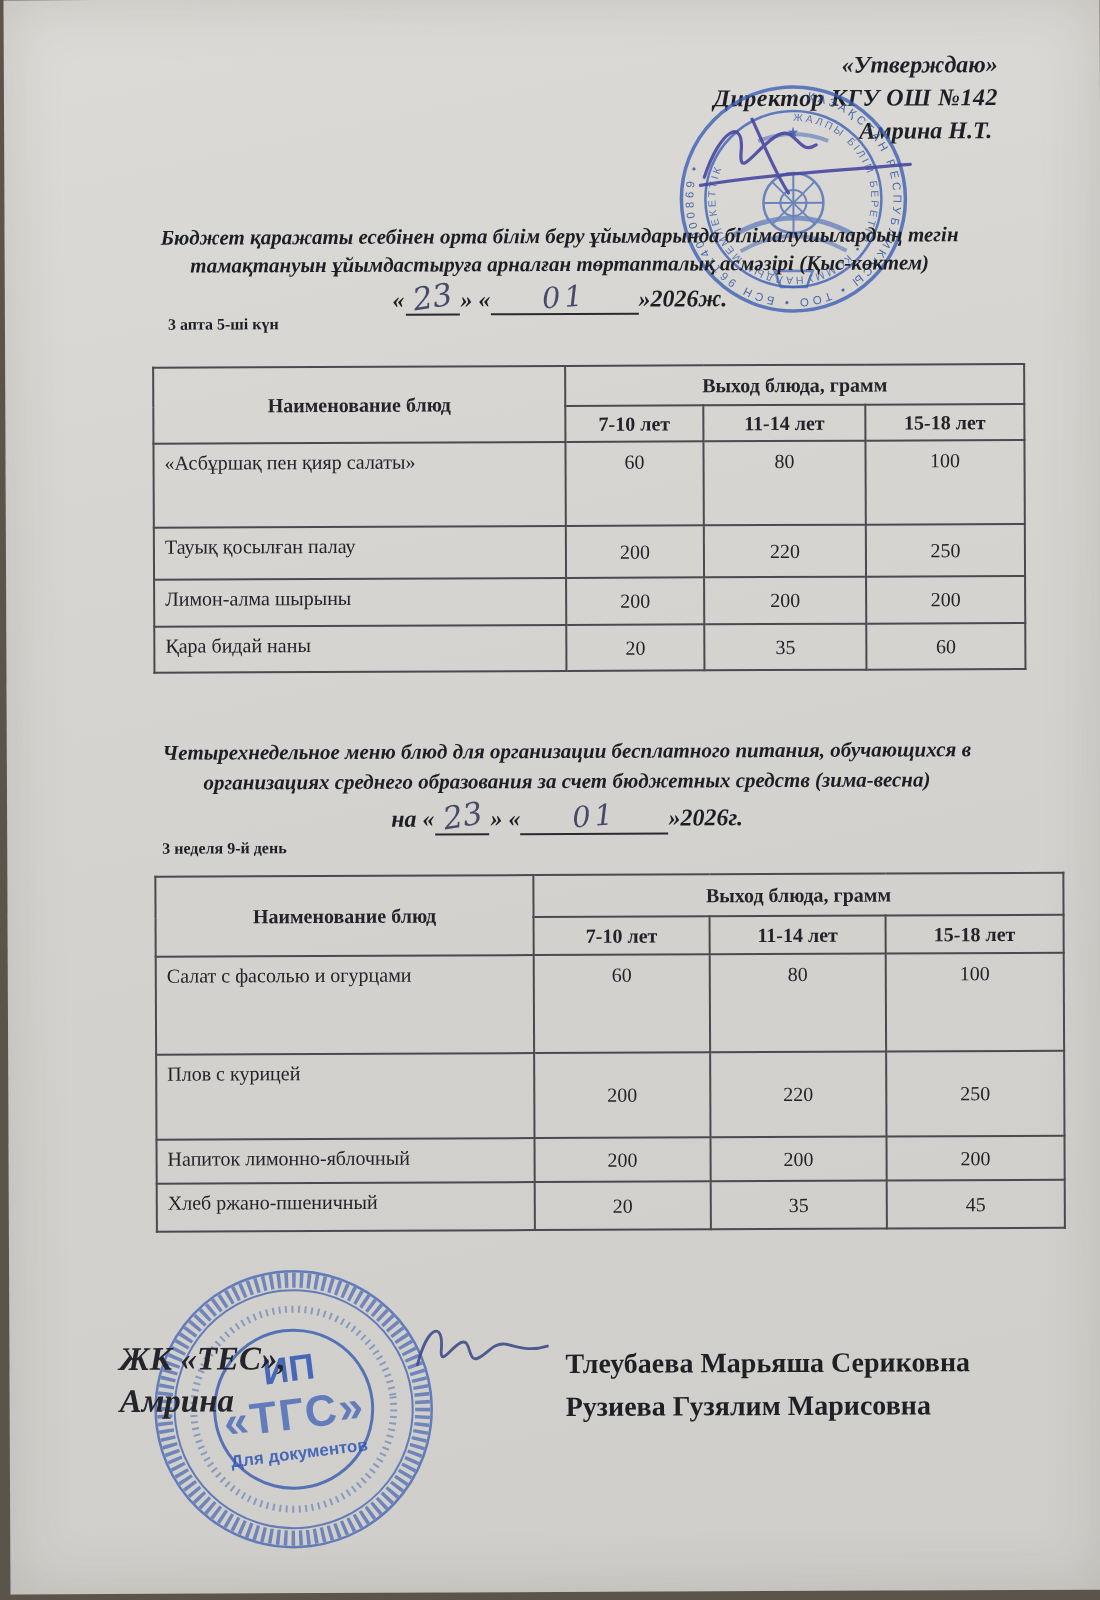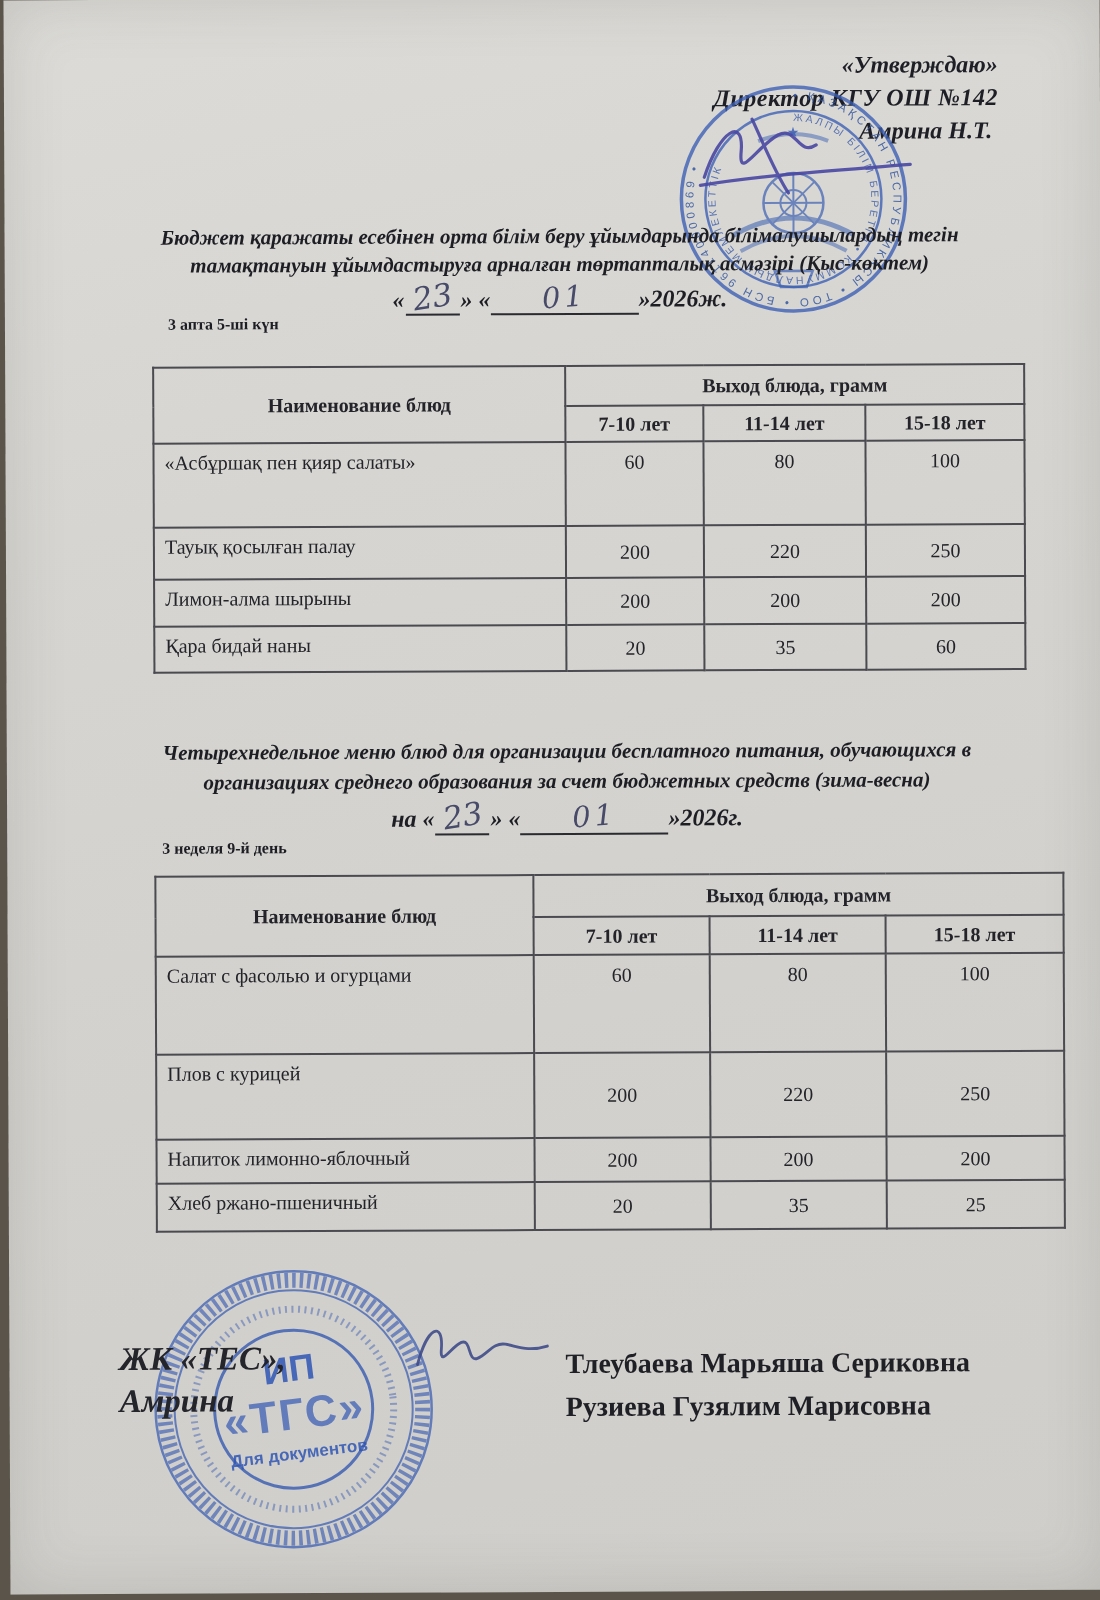--- a/index.html
+++ b/index.html
@@ -217,21 +217,21 @@
     <tr style="height:44px">
       <td class="dish">Напиток лимонно-яблочный</td>
       <td class="val">200</td>
       <td class="val">200</td>
       <td class="val">200</td>
     </tr>
     <tr style="height:48px">
       <td class="dish">Хлеб ржано-пшеничный</td>
       <td class="val">20</td>
       <td class="val">35</td>
-      <td class="val">25</td>
+      <td class="val">45</td>
     </tr>
   </tbody>
     </table>
 
   <svg class="stamp-bottom" width="292" height="296" viewBox="0 0 292 296">
     <g transform="rotate(-7 146 148)">
       <g stroke="#3357b0" fill="none">
         <circle cx="146" cy="148" r="138" stroke-width="2.5" opacity="0.7"></circle>
         <circle cx="146" cy="148" r="129" stroke-width="15" stroke-dasharray="3.5 4" opacity="0.62"></circle>
         <circle cx="146" cy="148" r="119" stroke-width="2" opacity="0.7"></circle>

